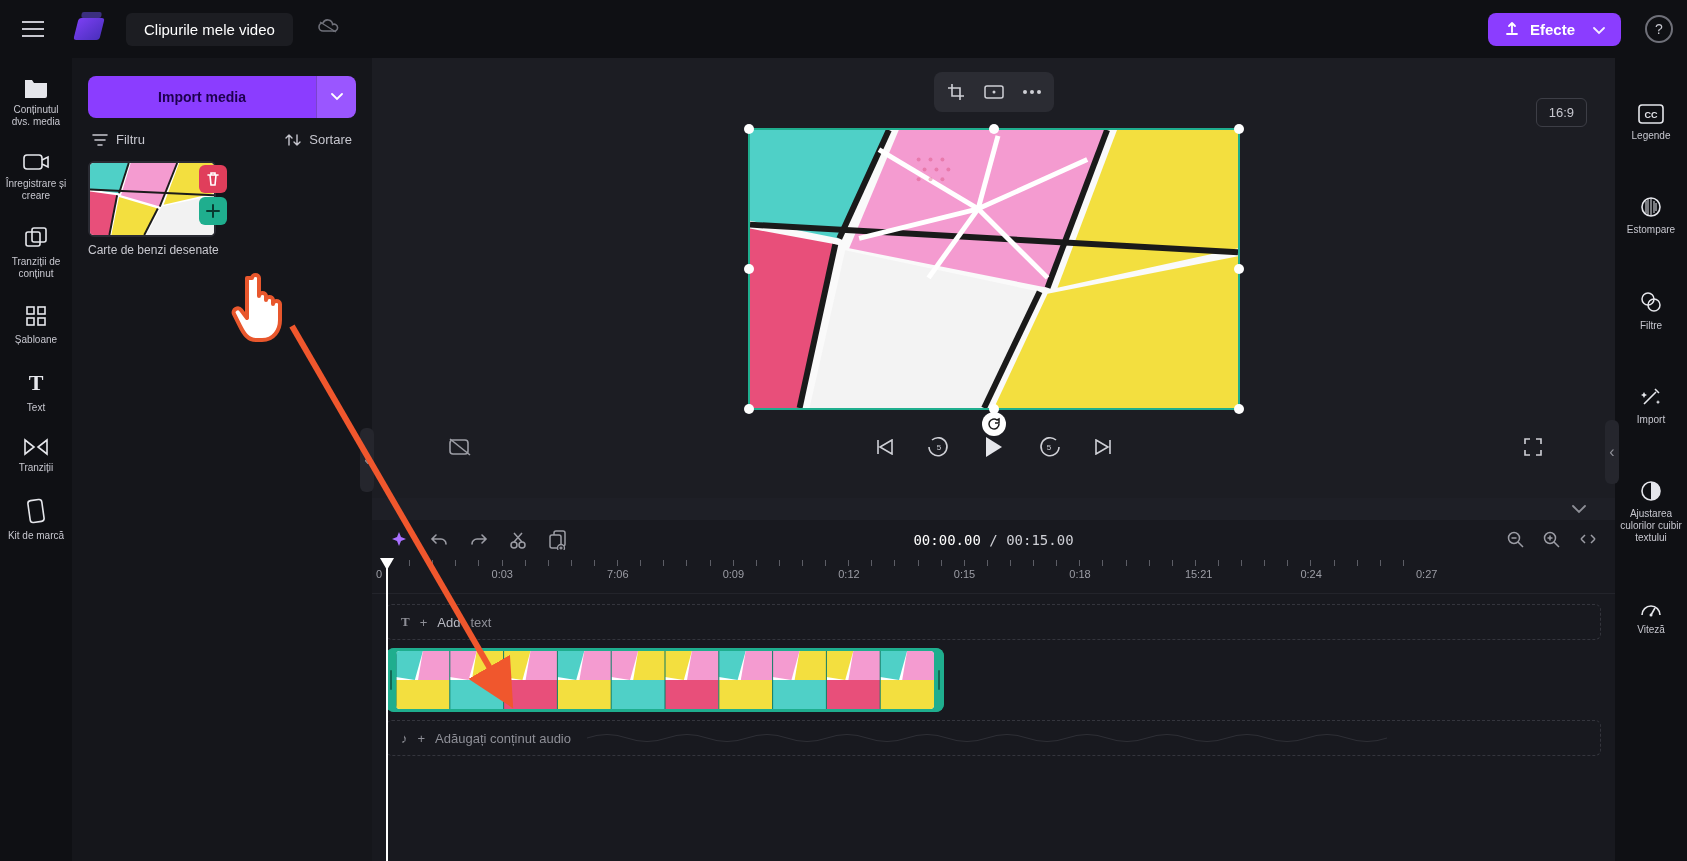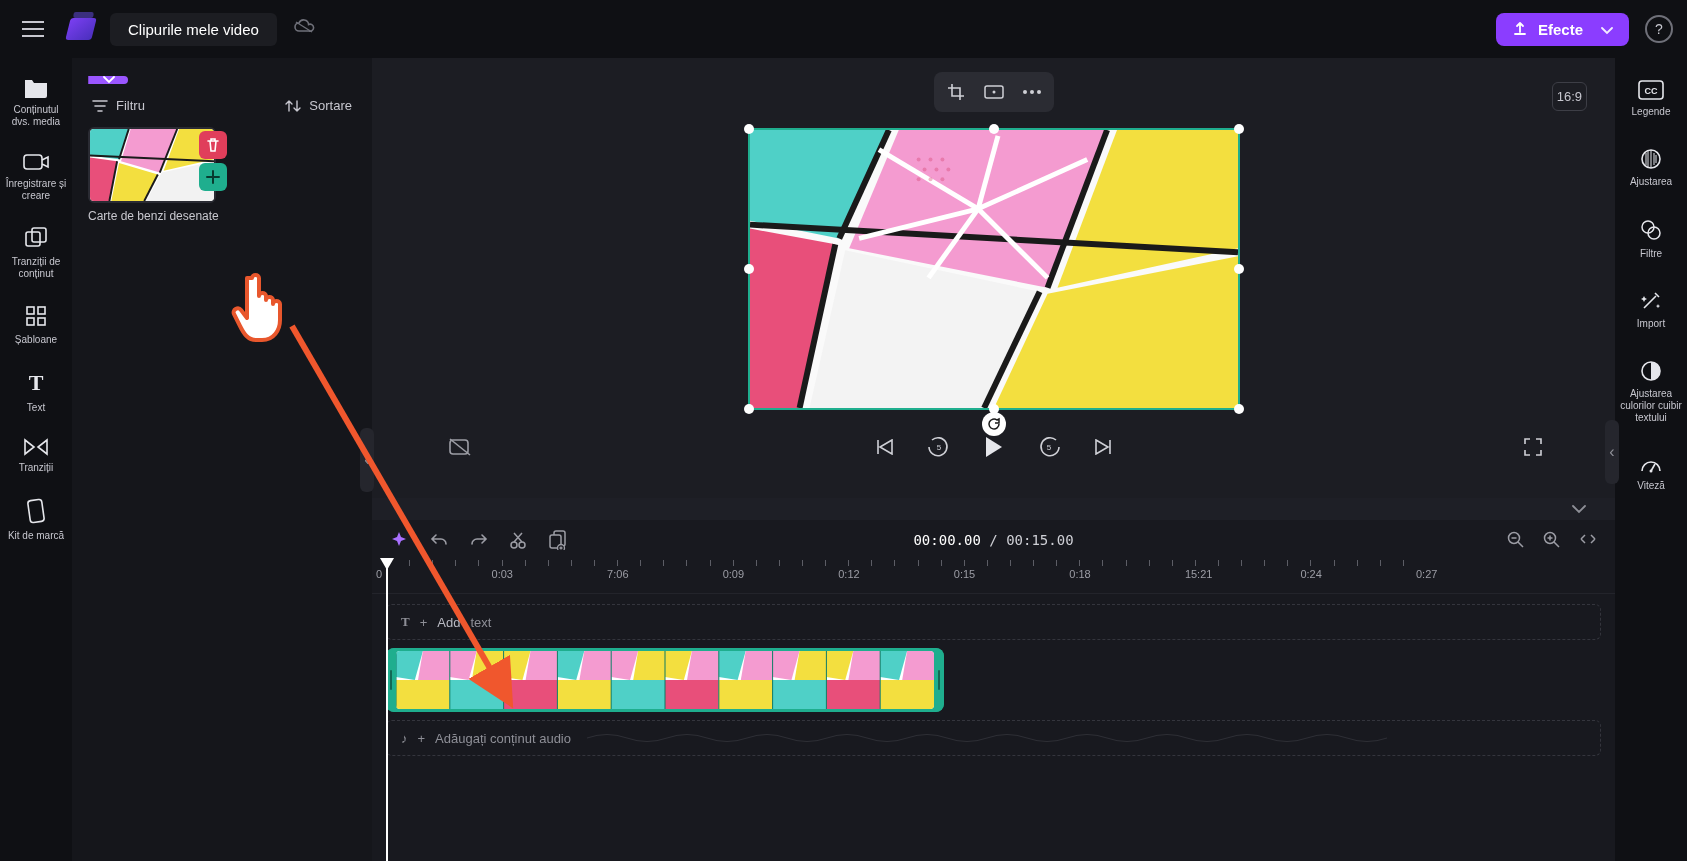--- a/index.html
+++ b/index.html
@@ -13,21 +13,21 @@
     display: flex;
     flex-direction: column;
   }
   
   .topbar {
     height: 58px;
     background: #0f1014;
     display: flex;
     align-items: center;
     padding: 8px 14px;
-    gap: 16px;
+    gap: 24px;
   }
   .hamburger { display:flex; flex-direction:column; gap:5px; padding:8px; cursor:pointer; }
   .hamburger span { width:22px; height:2px; background:#c7c7cf; }
   .app-logo { width:26px; height:22px; background:linear-gradient(135deg,#7b3ff2,#4a2fbd); border-radius:3px; transform:skewX(-14deg); position:relative;}
   .app-logo::before { content:""; position:absolute; top:-6px; left:2px; width:20px; height:6px; background:#3b2f7f; border-radius:2px; transform:skewX(8deg);}
   .title-pill {
     background:#1c1d22; color:#fff; padding:8px 18px; border-radius:6px;
     font-size:15px; font-weight:500;
   }
   .cloud-icon { color:#6f7079; }
@@ -110,22 +110,22 @@
     padding-top:14px; position:relative;
   }
   .preview-tools {
     display:flex; gap:2px; background:#2b2c33; border-radius:8px; padding:4px;
   }
   .preview-tools .t-btn {
     width:36px; height:32px; display:flex; align-items:center; justify-content:center;
     border-radius:6px; color:#c7c7cf; cursor:pointer;
   }
   .aspect-badge {
-    position:absolute; right:28px; top:24px; border:1px solid #3d3e46;
-    border-radius:6px; padding:6px 4px; color:#c7c7cf; font-size:13px; display:flex; align-items:center; gap:6px;
+    position:absolute; right:28px; top:40px; border:1px solid #3d3e46;
+    border-radius:6px; padding:6px 12px; color:#c7c7cf; font-size:13px; display:flex; align-items:center; gap:6px;
   }
   .preview-canvas {
     margin-top:16px; width:492px; height:282px; border:2px solid #1fae8e;
     background:#000; position:relative; border-radius:2px;
   }
   .handle { position:absolute; width:10px; height:10px; background:#fff; border-radius:50%; }
   .handle.tl{top:-6px;left:-6px}.handle.tr{top:-6px;right:-6px}
   .handle.bl{bottom:-6px;left:-6px}.handle.br{bottom:-6px;right:-6px}
   .handle.tm{top:-6px;left:calc(50% - 5px)}.handle.bm{bottom:-6px;left:calc(50% - 5px)}
   .handle.lm{left:-6px;top:calc(50% - 5px)}.handle.rm{right:-6px;top:calc(50% - 5px)}
@@ -193,21 +193,21 @@
   }
   .clip-track .grip.left{left:0; border-radius:8px 0 0 8px;}
   .clip-track .grip.right{right:0; border-radius:0 8px 8px 0;}
   .clip-track .grip span{ width:2px; height:20px; background:rgba(0,0,0,.4); border-radius:2px;}
   .clip-strip { position:absolute; left:10px; right:10px; top:3px; bottom:3px; border-radius:4px; overflow:hidden;}
   
   .right-rail {
     width:72px; background:#0f1014; display:flex; flex-direction:column; align-items:center;
     padding-top:22px; gap:30px;
   }
-  .right-rail .rail-item { width:66px; font-size:10px;}
+  .right-rail .rail-item { width:66px; font-size:10px;margin-top:24px;}
   .right-collapse {
     position:absolute; right:68px; top:420px; width:14px; height:64px;
     background:#25262d; border-radius:6px; display:flex; align-items:center; justify-content:center;
     color:#8e8f97; cursor:pointer;
   }
   
   .audio-track { position:relative; overflow:hidden;}
   .audio-wave {
     position:absolute; left:200px; right:14px; top:50%; height:18px; transform:translateY(-50%);
     opacity:.25;
@@ -290,20 +290,21 @@
     <div class="rail-item">
       <svg width="20" height="26" viewBox="0 0 20 26">
           <rect x="3" y="2" width="14" height="22" rx="3" stroke="#e5e6eb" stroke-width="1.6" fill="none" transform="rotate(-8 10 13)"></rect>
         </svg>
       <span>Kit de marcă</span>
     </div>
   </div>
 
   <div class="panel" style="position:relative;">
     <div class="import-group">
+      <div class="import-btn"><span>Import media</span></div>
       <div class="import-caret">
         <svg width="12" height="8" viewBox="0 0 12 8">
             <path d="M1 1l5 5 5-5" stroke="#fff" stroke-width="1.8" fill="none" stroke-linecap="round"></path>
           </svg>
       </div>
     </div>
     <div class="filter-row">
       <div class="f-item">
         <svg width="16" height="12" viewBox="0 0 16 12">
             <path d="M1 1h14M3 6h10M6 11h4" stroke="#c7c7cf" stroke-width="1.6" stroke-linecap="round"></path>
@@ -696,21 +697,21 @@
           <text x="13" y="14" font-size="9" fill="#e5e6eb" text-anchor="middle" font-weight="bold">CC</text>
         </svg>
       <span>Legende</span>
     </div>
     <div class="rail-item">
       <svg width="22" height="22" viewBox="0 0 22 22">
           <circle cx="11" cy="11" r="9" stroke="#e5e6eb" stroke-width="1.6" fill="none"></circle>
           <path d="M11 2v18" stroke="#e5e6eb" stroke-width="1"></path>
           <path d="M6 5v12M8 3v16M14 5v12M16 7v8" stroke="#e5e6eb" stroke-width="1"></path>
         </svg>
-      <span>Ajustarea</span>
+      <span>Estompare</span>
     </div>
     <div class="rail-item">
       <svg width="24" height="24" viewBox="0 0 24 24">
           <circle cx="9" cy="9" r="6" stroke="#e5e6eb" stroke-width="1.5" fill="none"></circle>
           <circle cx="15" cy="15" r="6" stroke="#e5e6eb" stroke-width="1.5" fill="none"></circle>
         </svg>
       <span>Filtre</span>
     </div>
     <div class="rail-item">
       <svg width="22" height="22" viewBox="0 0 22 22">

